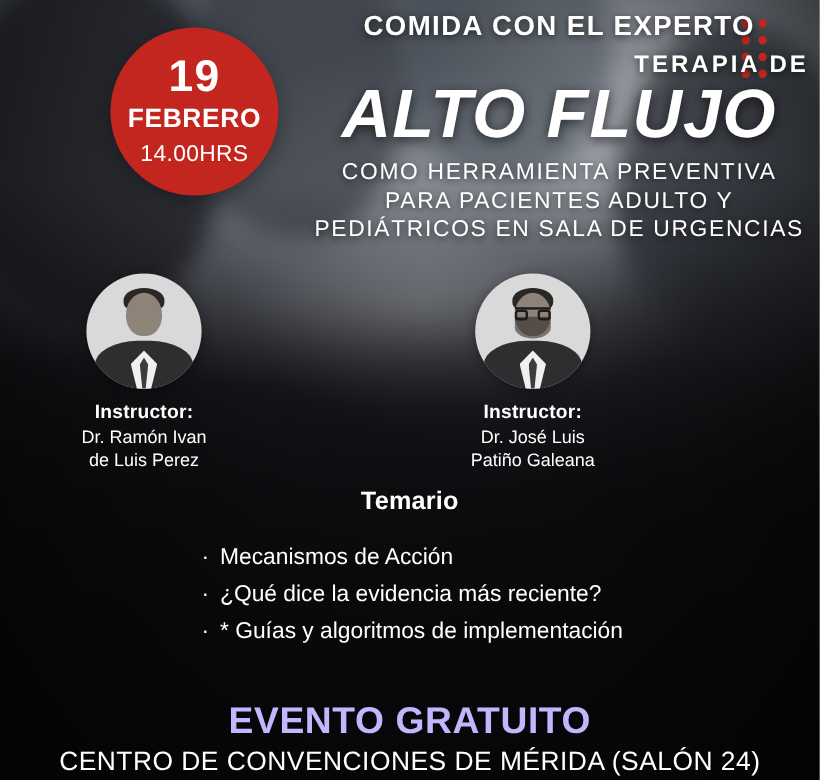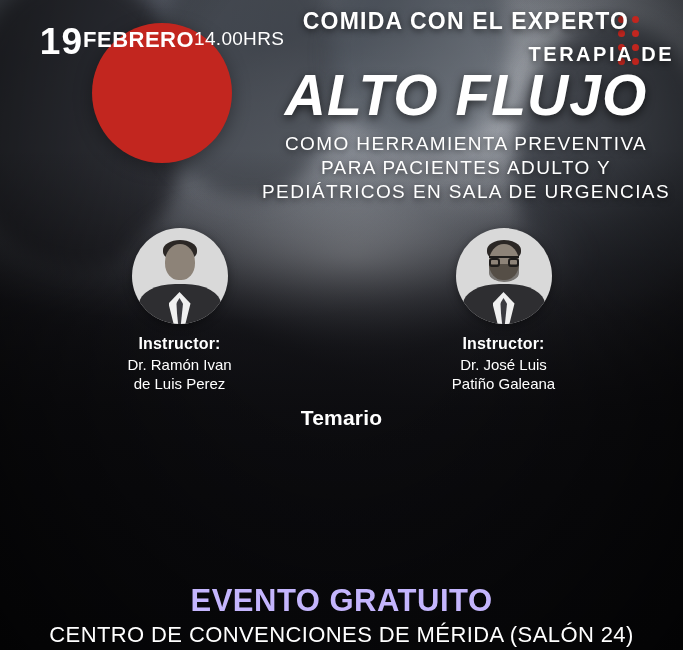--- a/index.html
+++ b/index.html
@@ -61,22 +61,22 @@
   }
 
   
   .date-badge {
     position: absolute;
     left: 92px; top: 23px;
     width: 140px; height: 140px;
     border-radius: 50%;
     background: #c2261f;
     color: #fff;
-    display: flex; 
-    align-items: flex-start; justify-content: center;
+    display: flex; flex-direction: column;
+    align-items: center; justify-content: center;
     text-align: center;
     box-shadow: 0 4px 18px rgba(0,0,0,0.35);
   }
   .date-day {
     font-size: 37px; font-weight: 700; line-height: 1;
     letter-spacing: 1px;
   }
   .date-month {
     font-size: 22px; font-weight: 700; line-height: 1.2;
     letter-spacing: 0.5px; margin-top: 4px;
@@ -127,21 +127,21 @@
   }
   .dots span {
     display: block; width: 7px; height: 7px; border-radius: 50%;
     background: #c2261f;
   }
 
   
   .instructors {
     position: absolute;
     left: 0; right: 0; top: 228px;
-    display: flex; justify-content: center; gap: 134px;
+    display: flex; gap: 134px; padding-left: 25px;
   }
   .instructor { width: 190px; text-align: center; color: #fff; }
   .portrait {
     width: 96px; height: 96px; border-radius: 50%;
     margin: 0 auto;
     overflow: hidden;
     background: #d9d9d9;
     position: relative;
     box-shadow: 0 2px 10px rgba(0,0,0,0.4);
   }
@@ -308,19 +308,30 @@
       <div class="inst-role">Instructor:</div>
       <div class="inst-name">
         <div>Dr. José Luis</div>
         <div>Patiño Galeana</div>
       </div>
     </div>
 
   </div>
 
   <div class="temario-title">Temario</div>
+  <ul class="temario-list">
+    <li>
+      <span class="bullet">·</span><span>Mecanismos de Acción</span>
+    </li>
+    <li>
+      <span class="bullet">·</span><span>¿Qué dice la evidencia más reciente?</span>
+    </li>
+    <li>
+      <span class="bullet">·</span><span>* Guías y algoritmos de implementación</span>
+    </li>
+  </ul>
 
   <div class="footer">
     <div class="gratuito">EVENTO GRATUITO</div>
     <div class="venue">CENTRO DE CONVENCIONES DE MÉRIDA (SALÓN 24)</div>
   </div>
 
 </div>
 
 </body></html>

